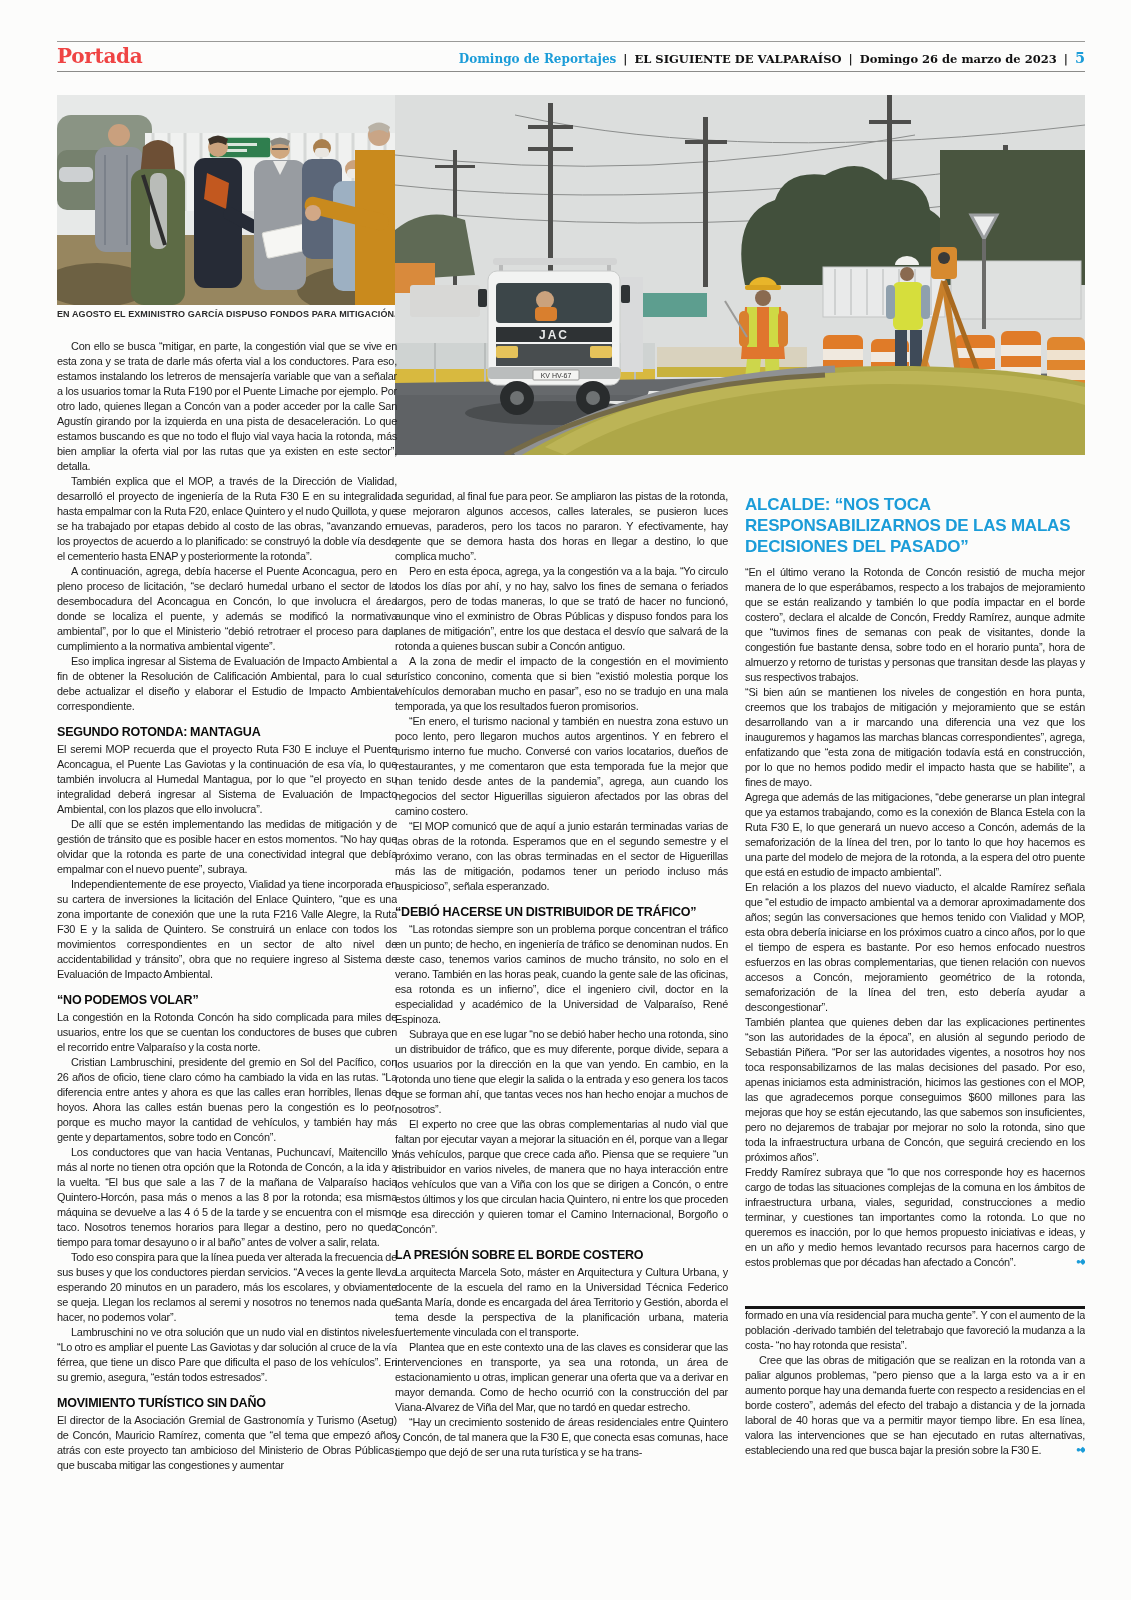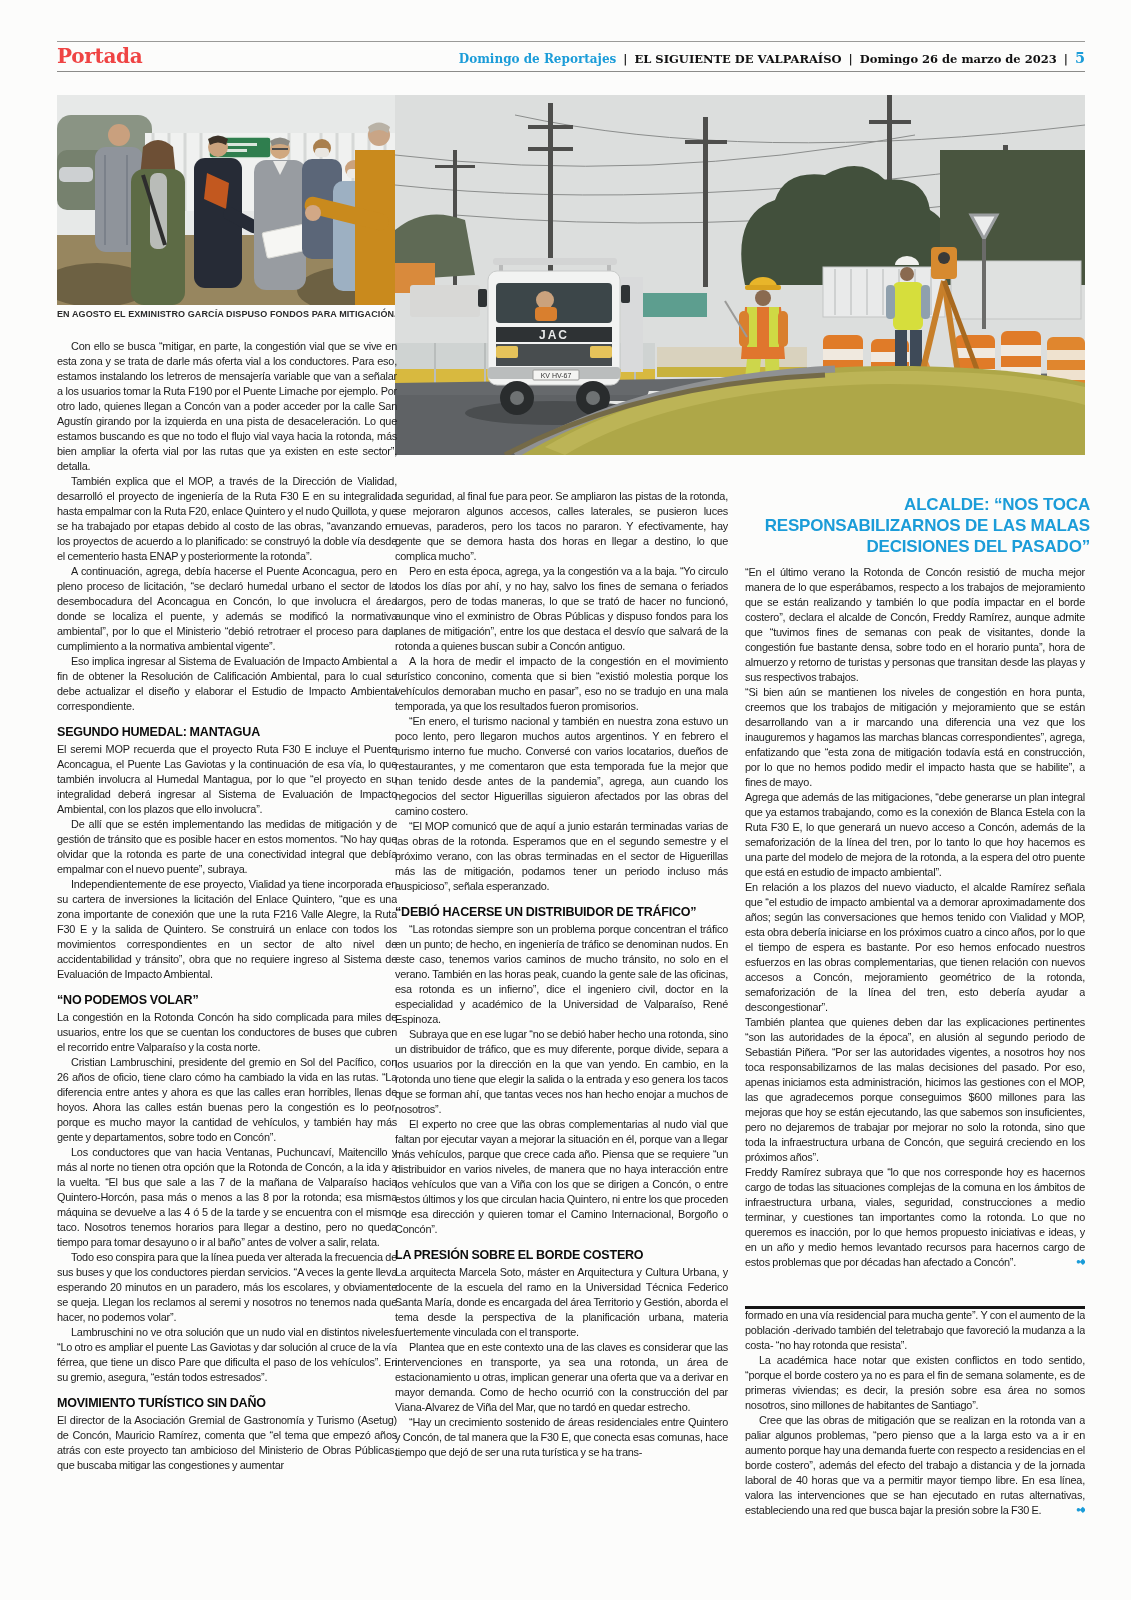--- a/index.html
+++ b/index.html
@@ -47,21 +47,21 @@
   .col-right-bottom{left:745px;top:1308px;width:340px;height:250px;}
   .para{margin:0;}
   .para.indent{text-indent:14px;}
   .subhead{
     margin:11px 0 3px 0;font-size:12.5px;font-weight:bold;color:#0c0c0c;
     letter-spacing:-0.2px;text-align:left;line-height:14px;
   }
   .art-headline{
     position:absolute;left:745px;top:494px;width:345px;
     font-size:17px;line-height:21px;font-weight:bold;color:#1b9cd8;
-    letter-spacing:-0.2px;text-align:right;
+    letter-spacing:-0.2px;text-align:left;
   }
   .article-divider{
     position:absolute;left:745px;top:1306px;width:340px;height:3px;background:#161616;
   }
   .endmark{float:right;margin-top:3px;color:#1b9cd8;font-size:8px;line-height:8px;letter-spacing:-1px;}
   .endmark::after{content:"\25CF\25C6";}
 </style>
 </head>
 <body>
 
@@ -317,37 +317,37 @@
       <path d="M120 360 C 205 308 315 280 440 274" stroke="#8f9193" stroke-width="7" fill="none"></path>
       <path d="M110 360 C 200 312 310 286 430 280" stroke="#746a48" stroke-width="5" fill="none"></path>
     </svg>
   </div>
 
   <div class="col col-left">
       <p class="para indent">Con ello se busca “mitigar, en parte, la congestión vial que se vive en esta zona y se trata de darle más oferta vial a los conductores. Para eso, estamos instalando los letreros de mensajería variable que van a señalar a los usuarios tomar la Ruta F190 por el Puente Limache por ejemplo. Por otro lado, quienes llegan a Concón van a poder acceder por la calle San Agustín girando por la izquierda en una pista de desaceleración. Lo que estamos buscando es que no todo el flujo vial vaya hacia la rotonda, más bien ampliar la oferta vial por las rutas que ya existen en este sector”, detalla.</p>
       <p class="para indent">También explica que el MOP, a través de la Dirección de Vialidad, desarrolló el proyecto de ingeniería de la Ruta F30 E en su integralidad hasta empalmar con la Ruta F20, enlace Quintero y el nudo Quillota, y que se ha trabajado por etapas debido al costo de las obras, “avanzando en los proyectos de acuerdo a lo planificado: se construyó la doble vía desde el cementerio hasta ENAP y posteriormente la rotonda”.</p>
       <p class="para indent">A continuación, agrega, debía hacerse el Puente Aconcagua, pero en pleno proceso de licitación, “se declaró humedal urbano el sector de la desembocadura del Aconcagua en Concón, lo que involucra el área donde se localiza el puente, y además se modificó la normativa ambiental”, por lo que el Ministerio “debió retrotraer el proceso para dar cumplimiento a la normativa ambiental vigente”.</p>
       <p class="para indent">Eso implica ingresar al Sistema de Evaluación de Impacto Ambiental a fin de obtener la Resolución de Calificación Ambiental, para lo cual se debe actualizar el diseño y elaborar el Estudio de Impacto Ambiental correspondiente.</p>
-      <h3 class="subhead">SEGUNDO HUMEDAL: MANTAGUA</h3>
+      <h3 class="subhead">SEGUNDO ROTONDA: MANTAGUA</h3>
       <p class="para">El seremi MOP recuerda que el proyecto Ruta F30 E incluye el Puente Aconcagua, el Puente Las Gaviotas y la continuación de esa vía, lo que también involucra al Humedal Mantagua, por lo que “el proyecto en su integralidad deberá ingresar al Sistema de Evaluación de Impacto Ambiental, con los plazos que ello involucra”.</p>
       <p class="para indent">De allí que se estén implementando las medidas de mitigación y de gestión de tránsito que es posible hacer en estos momentos. “No hay que olvidar que la rotonda es parte de una conectividad integral que debía empalmar con el nuevo puente”, subraya.</p>
       <p class="para indent">Independientemente de ese proyecto, Vialidad ya tiene incorporada en su cartera de inversiones la licitación del Enlace Quintero, “que es una zona importante de conexión que une la ruta F216 Valle Alegre, la Ruta F30 E y la salida de Quintero. Se construirá un enlace con todos los movimientos correspondientes en un sector de alto nivel de accidentabilidad y tránsito”, obra que no requiere ingreso al Sistema de Evaluación de Impacto Ambiental.</p>
       <h3 class="subhead">“NO PODEMOS VOLAR”</h3>
       <p class="para">La congestión en la Rotonda Concón ha sido complicada para miles de usuarios, entre los que se cuentan los conductores de buses que cubren el recorrido entre Valparaíso y la costa norte.</p>
       <p class="para indent">Cristian Lambruschini, presidente del gremio en Sol del Pacífico, con 26 años de oficio, tiene claro cómo ha cambiado la vida en las rutas. “La diferencia entre antes y ahora es que las calles eran horribles, llenas de hoyos. Ahora las calles están buenas pero la congestión es lo peor, porque es mucho mayor la cantidad de vehículos, y también hay más gente y departamentos, sobre todo en Concón”.</p>
       <p class="para indent">Los conductores que van hacia Ventanas, Puchuncaví, Maitencillo y más al norte no tienen otra opción que la Rotonda de Concón, a la ida y a la vuelta. “El bus que sale a las 7 de la mañana de Valparaíso hacia Quintero-Horcón, pasa más o menos a las 8 por la rotonda; esa misma máquina se devuelve a las 4 ó 5 de la tarde y se encuentra con el mismo taco. Nosotros tenemos horarios para llegar a destino, pero no queda tiempo para tomar desayuno o ir al baño” antes de volver a salir, relata.</p>
       <p class="para indent">Todo eso conspira para que la línea pueda ver alterada la frecuencia de sus buses y que los conductores pierdan servicios. “A veces la gente lleva esperando 20 minutos en un paradero, más los escolares, y obviamente se queja. Llegan los reclamos al seremi y nosotros no tenemos nada que hacer, no podemos volar”.</p>
       <p class="para indent">Lambruschini no ve otra solución que un nudo vial en distintos niveles. “Lo otro es ampliar el puente Las Gaviotas y dar solución al cruce de la vía férrea, que tiene un disco Pare que dificulta el paso de los vehículos”. En su gremio, asegura, “están todos estresados”.</p>
       <h3 class="subhead">MOVIMIENTO TURÍSTICO SIN DAÑO</h3>
       <p class="para">El director de la Asociación Gremial de Gastronomía y Turismo (Asetug) de Concón, Mauricio Ramírez, comenta que “el tema que empezó años atrás con este proyecto tan ambicioso del Ministerio de Obras Públicas, que buscaba mitigar las congestiones y aumentar</p>
     </div>
   <div class="col col-mid">
       <p class="para">la seguridad, al final fue para peor. Se ampliaron las pistas de la rotonda, se mejoraron algunos accesos, calles laterales, se pusieron luces nuevas, paraderos, pero los tacos no pararon. Y efectivamente, hay gente que se demora hasta dos horas en llegar a destino, lo que complica mucho”.</p>
       <p class="para indent">Pero en esta época, agrega, ya la congestión va a la baja. “Yo circulo todos los días por ahí, y no hay, salvo los fines de semana o feriados largos, pero de todas maneras, lo que se trató de hacer no funcionó, aunque vino el exministro de Obras Públicas y dispuso fondos para los planes de mitigación”, entre los que destaca el desvío que salvará de la rotonda a quienes buscan subir a Concón antiguo.</p>
-      <p class="para indent">A la hora de medir el impacto de la congestión en el movimiento turístico conconino, comenta que si bien “existió molestia porque los vehículos demoraban mucho en pasar”, eso no se tradujo en una mala temporada, ya que los resultados fueron promisorios.</p>
+      <p class="para indent">A la zona de medir el impacto de la congestión en el movimiento turístico conconino, comenta que si bien “existió molestia porque los vehículos demoraban mucho en pasar”, eso no se tradujo en una mala temporada, ya que los resultados fueron promisorios.</p>
       <p class="para indent">“En enero, el turismo nacional y también en nuestra zona estuvo un poco lento, pero llegaron muchos autos argentinos. Y en febrero el turismo interno fue mucho. Conversé con varios locatarios, dueños de restaurantes, y me comentaron que esta temporada fue la mejor que han tenido desde antes de la pandemia”, agrega, aun cuando los negocios del sector Higuerillas siguieron afectados por las obras del camino costero.</p>
       <p class="para indent">“El MOP comunicó que de aquí a junio estarán terminadas varias de las obras de la rotonda. Esperamos que en el segundo semestre y el próximo verano, con las obras terminadas en el sector de Higuerillas más las de mitigación, podamos tener un periodo incluso más auspicioso”, señala esperanzado.</p>
       <h3 class="subhead">“DEBIÓ HACERSE UN DISTRIBUIDOR DE TRÁFICO”</h3>
       <p class="para indent">“Las rotondas siempre son un problema porque concentran el tráfico en un punto; de hecho, en ingeniería de tráfico se denominan nudos. En este caso, tenemos varios caminos de mucho tránsito, no solo en el verano. También en las horas peak, cuando la gente sale de las oficinas, esa rotonda es un infierno”, dice el ingeniero civil, doctor en la especialidad y académico de la Universidad de Valparaíso, René Espinoza.</p>
       <p class="para indent">Subraya que en ese lugar “no se debió haber hecho una rotonda, sino un distribuidor de tráfico, que es muy diferente, porque divide, separa a los usuarios por la dirección en la que van yendo. En cambio, en la rotonda uno tiene que elegir la salida o la entrada y eso genera los tacos que se forman ahí, que tantas veces nos han hecho enojar a muchos de nosotros”.</p>
       <p class="para indent">El experto no cree que las obras complementarias al nudo vial que faltan por ejecutar vayan a mejorar la situación en él, porque van a llegar más vehículos, parque que crece cada año. Piensa que se requiere “un distribuidor en varios niveles, de manera que no haya interacción entre los vehículos que van a Viña con los que se dirigen a Concón, o entre estos últimos y los que circulan hacia Quintero, ni entre los que proceden de esa dirección y quieren tomar el Camino Internacional, Borgoño o Concón”.</p>
       <h3 class="subhead">LA PRESIÓN SOBRE EL BORDE COSTERO</h3>
       <p class="para">La arquitecta Marcela Soto, máster en Arquitectura y Cultura Urbana, y docente de la escuela del ramo en la Universidad Técnica Federico Santa María, donde es encargada del área Territorio y Gestión, aborda el tema desde la perspectiva de la planificación urbana, materia fuertemente vinculada con el transporte.</p>
       <p class="para indent">Plantea que en este contexto una de las claves es considerar que las intervenciones en transporte, ya sea una rotonda, un área de estacionamiento u otras, implican generar una oferta que va a derivar en mayor demanda. Como de hecho ocurrió con la construcción del par Viana-Alvarez de Viña del Mar, que no tardó en quedar estrecho.</p>
       <p class="para indent">“Hay un crecimiento sostenido de áreas residenciales entre Quintero y Concón, de tal manera que la F30 E, que conecta esas comunas, hace tiempo que dejó de ser una ruta turística y se ha trans-</p>
@@ -359,17 +359,16 @@
       <p class="para">“Si bien aún se mantienen los niveles de congestión en hora punta, creemos que los trabajos de mitigación y mejoramiento que se están desarrollando van a ir marcando una diferencia una vez que los inauguremos y hagamos las marchas blancas correspondientes”, agrega, enfatizando que “esta zona de mitigación todavía está en construcción, por lo que no hemos podido medir el impacto hasta que se habilite”, a fines de mayo.</p>
       <p class="para">Agrega que además de las mitigaciones, “debe generarse un plan integral que ya estamos trabajando, como es la conexión de Blanca Estela con la Ruta F30 E, lo que generará un nuevo acceso a Concón, además de la semaforización de la línea del tren, por lo tanto lo que hoy hacemos es una parte del modelo de mejora de la rotonda, a la espera del otro puente que está en estudio de impacto ambiental”.</p>
       <p class="para">En relación a los plazos del nuevo viaducto, el alcalde Ramírez señala que “el estudio de impacto ambiental va a demorar aproximadamente dos años; según las conversaciones que hemos tenido con Vialidad y MOP, esta obra debería iniciarse en los próximos cuatro a cinco años, por lo que el tiempo de espera es bastante. Por eso hemos enfocado nuestros esfuerzos en las obras complementarias, que tienen relación con nuevos accesos a Concón, mejoramiento geométrico de la rotonda, semaforización de la línea del tren, esto debería ayudar a descongestionar”.</p>
       <p class="para">También plantea que quienes deben dar las explicaciones pertinentes “son las autoridades de la época”, en alusión al segundo periodo de Sebastián Piñera. “Por ser las autoridades vigentes, a nosotros hoy nos toca responsabilizarnos de las malas decisiones del pasado. Por eso, apenas iniciamos esta administración, hicimos las gestiones con el MOP, las que agradecemos porque conseguimos $600 millones para las mejoras que hoy se están ejecutando, las que sabemos son insuficientes, pero no dejaremos de trabajar por mejorar no solo la rotonda, sino que toda la infraestructura urbana de Concón, que seguirá creciendo en los próximos años”.</p>
       <p class="para">Freddy Ramírez subraya que “lo que nos corresponde hoy es hacernos cargo de todas las situaciones complejas de la comuna en los ámbitos de infraestructura urbana, viales, seguridad, construcciones a medio terminar, y cuestiones tan importantes como la rotonda. Lo que no queremos es inacción, por lo que hemos propuesto iniciativas e ideas, y en un año y medio hemos levantado recursos para hacernos cargo de estos problemas que por décadas han afectado a Concón”.<span class="endmark"></span></p>
     </div>
 
   <div class="article-divider"></div>
   <div class="col col-right-bottom">
       <p class="para">formado en una vía residencial para mucha gente”. Y con el aumento de la población -derivado también del teletrabajo que favoreció la mudanza a la costa- “no hay rotonda que resista”.</p>
-      <p class="para indent">La académica hace notar que existen conflictos en todo sentido, “porque el borde costero ya no es para el fin de semana solamente, es de primeras viviendas; es decir, la presión sobre esa área no somos nosotros, sino millones de habitantes de Santiago”.</p>
       <p class="para indent">Cree que las obras de mitigación que se realizan en la rotonda van a paliar algunos problemas, “pero pienso que a la larga esto va a ir en aumento porque hay una demanda fuerte con respecto a residencias en el borde costero”, además del efecto del trabajo a distancia y de la jornada laboral de 40 horas que va a permitir mayor tiempo libre. En esa línea, valora las intervenciones que se han ejecutado en rutas alternativas, estableciendo una red que busca bajar la presión sobre la F30 E.<span class="endmark"></span></p>
     </div>
 
 </div>
 
 </body></html>

